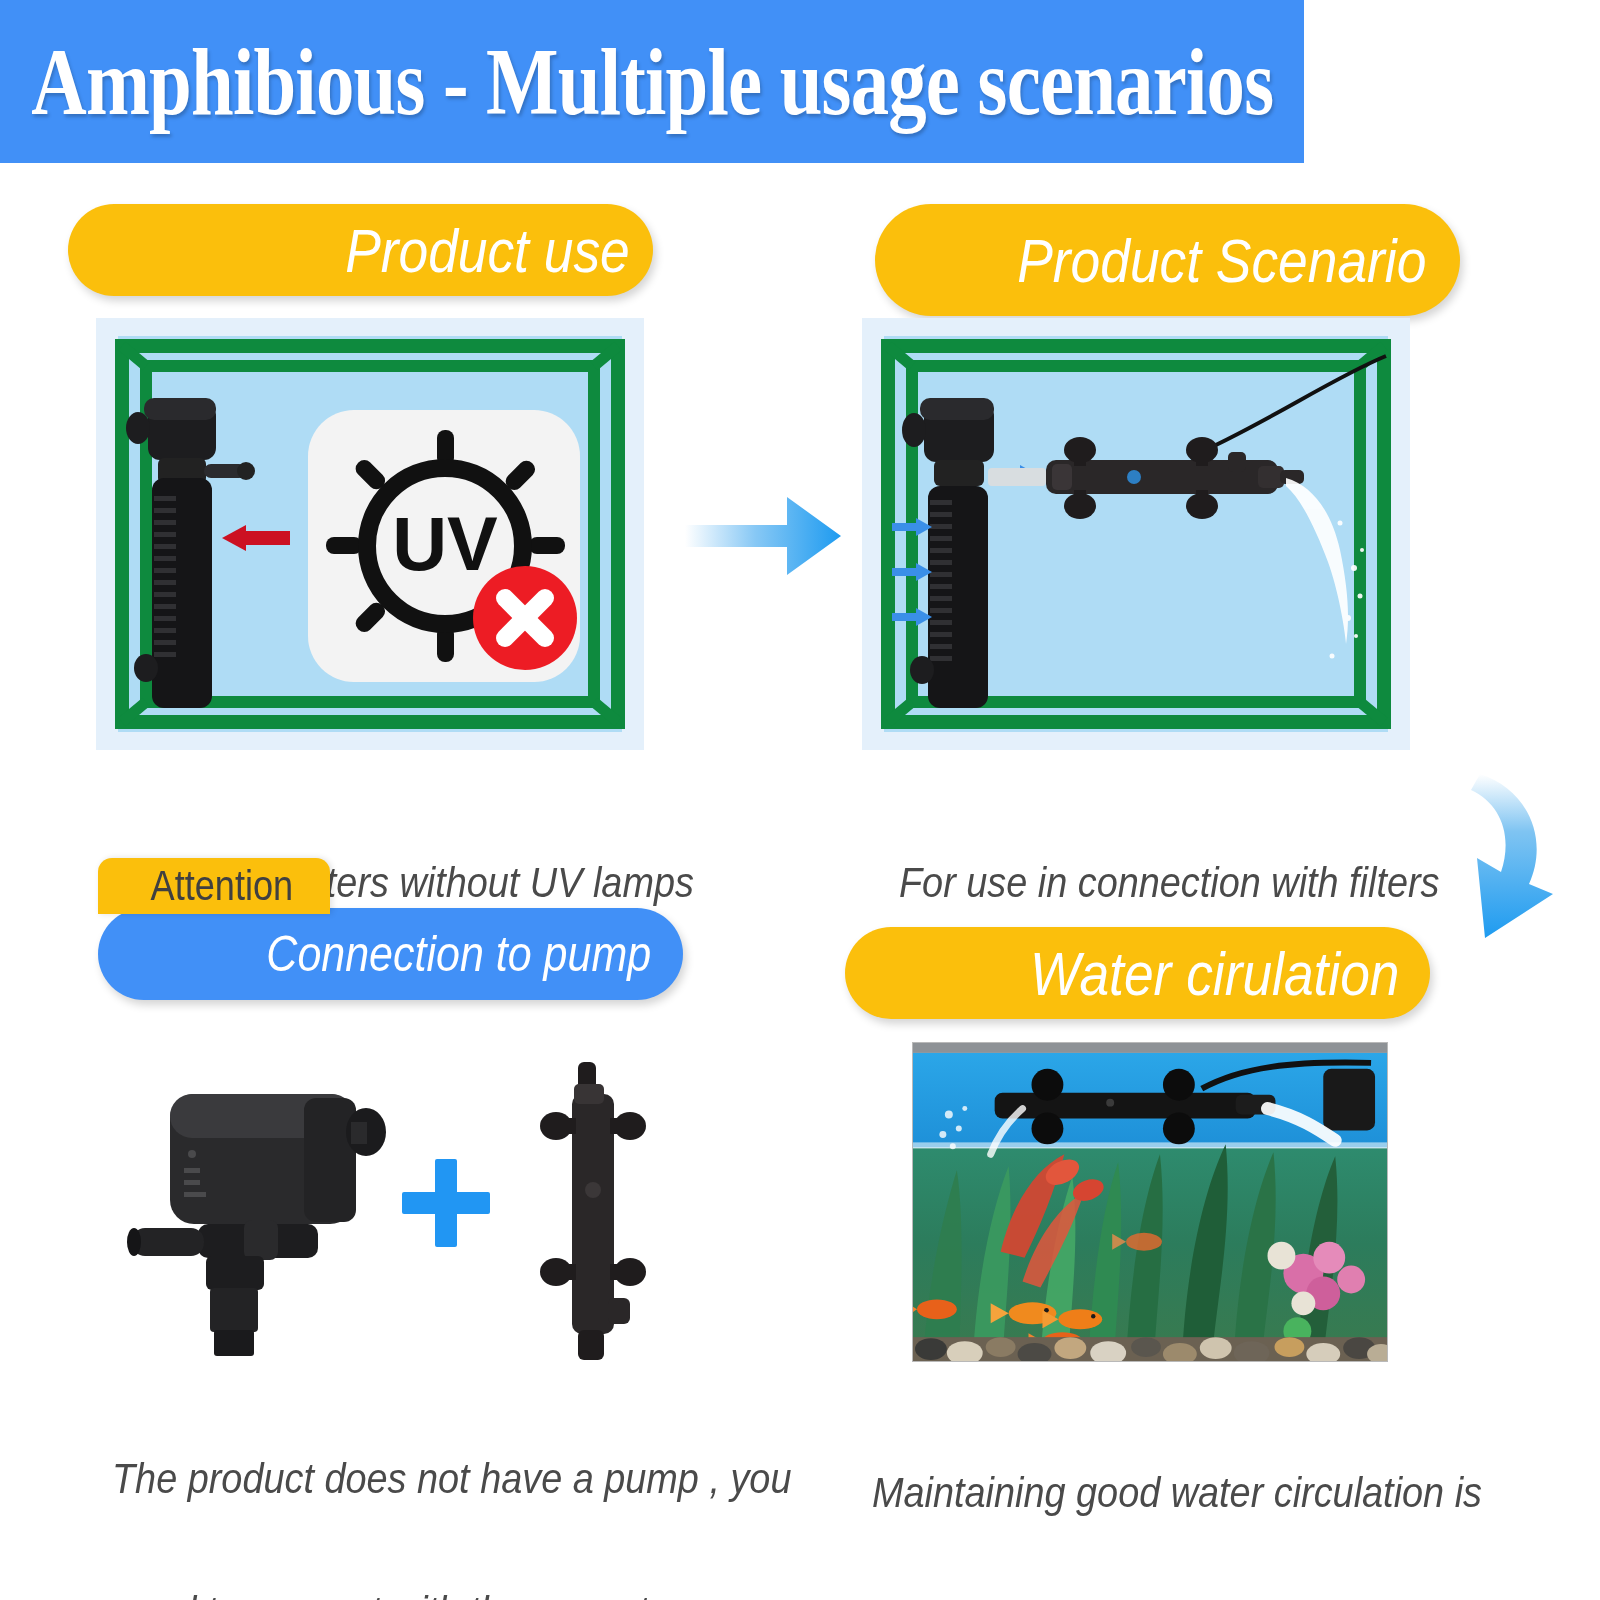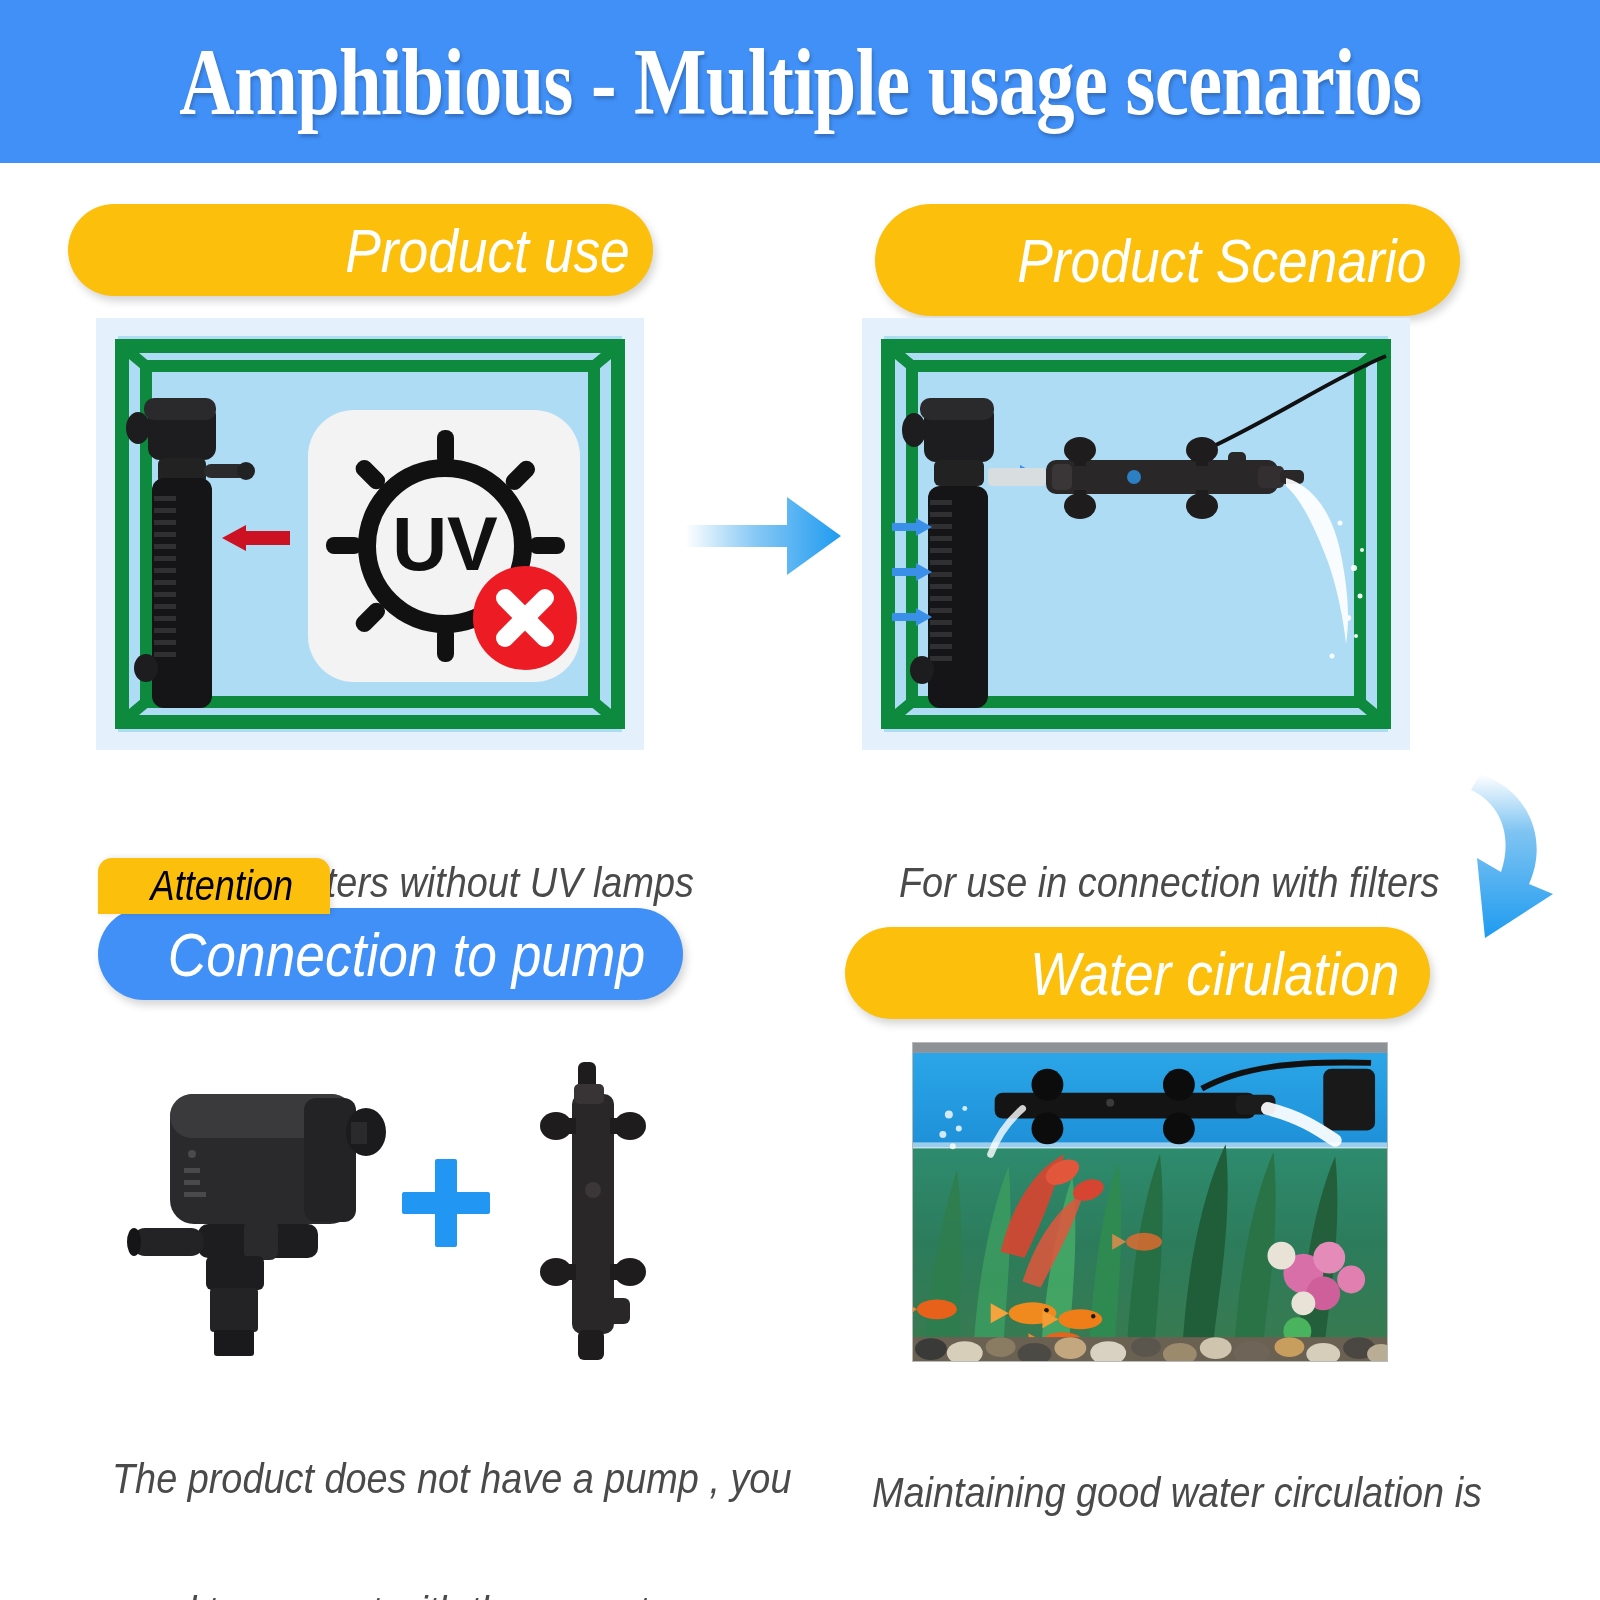--- a/index.html
+++ b/index.html
@@ -8,21 +8,21 @@
     background: #ffffff;
     font-family: "Liberation Sans", sans-serif;
     position: relative;
     overflow: hidden;
   }
 
   
   #header-bar {
     position: absolute;
     left: 0; top: 0;
-    width: 1600px; height: 163px;
+    width: 1304px; height: 163px;
     background: #4190F7;
     display: flex;
     align-items: center;
     justify-content: center;
   }
   #header-title {
     font-family: "Liberation Serif", "DejaVu Serif", serif;
     font-weight: bold;
     color: #ffffff;
     font-size: 96px;
@@ -62,32 +62,32 @@
     left: 875px; top: 204px; width: 585px; height: 112px;
     font-size: 62px;
   }
   #pill-water-circulation {
     left: 845px; top: 915px; width: 585px; height: 92px;
     font-size: 62px;
     margin-top: 12px;
   }
   #pill-connection-pump {
     left: 98px; top: 908px; width: 585px; height: 92px;
-    font-size: 62px;
-    justify-content: center;
+    font-size: 50px;
+    justify-content: flex-end;
     padding-left: 32px;
   }
   #tab-attention {
     position: absolute;
     left: 98px; top: 858px;
     width: 232px; height: 56px;
     background: #FBBF0C;
     border-radius: 14px 14px 0 0;
     display: flex; align-items: center; justify-content: center;
-    color: #000000; font-style: italic; font-size: 42px;
+    color: #404040; font-size: 42px;
     z-index: 3;
     box-shadow: 2px 0 6px rgba(0,0,0,0.12);
     padding-left: 16px;
   }
   #tab-attention span { transform: scaleX(0.86); display:inline-block; }
 
   
   .caption {
     position: absolute;
     font-style: italic;

